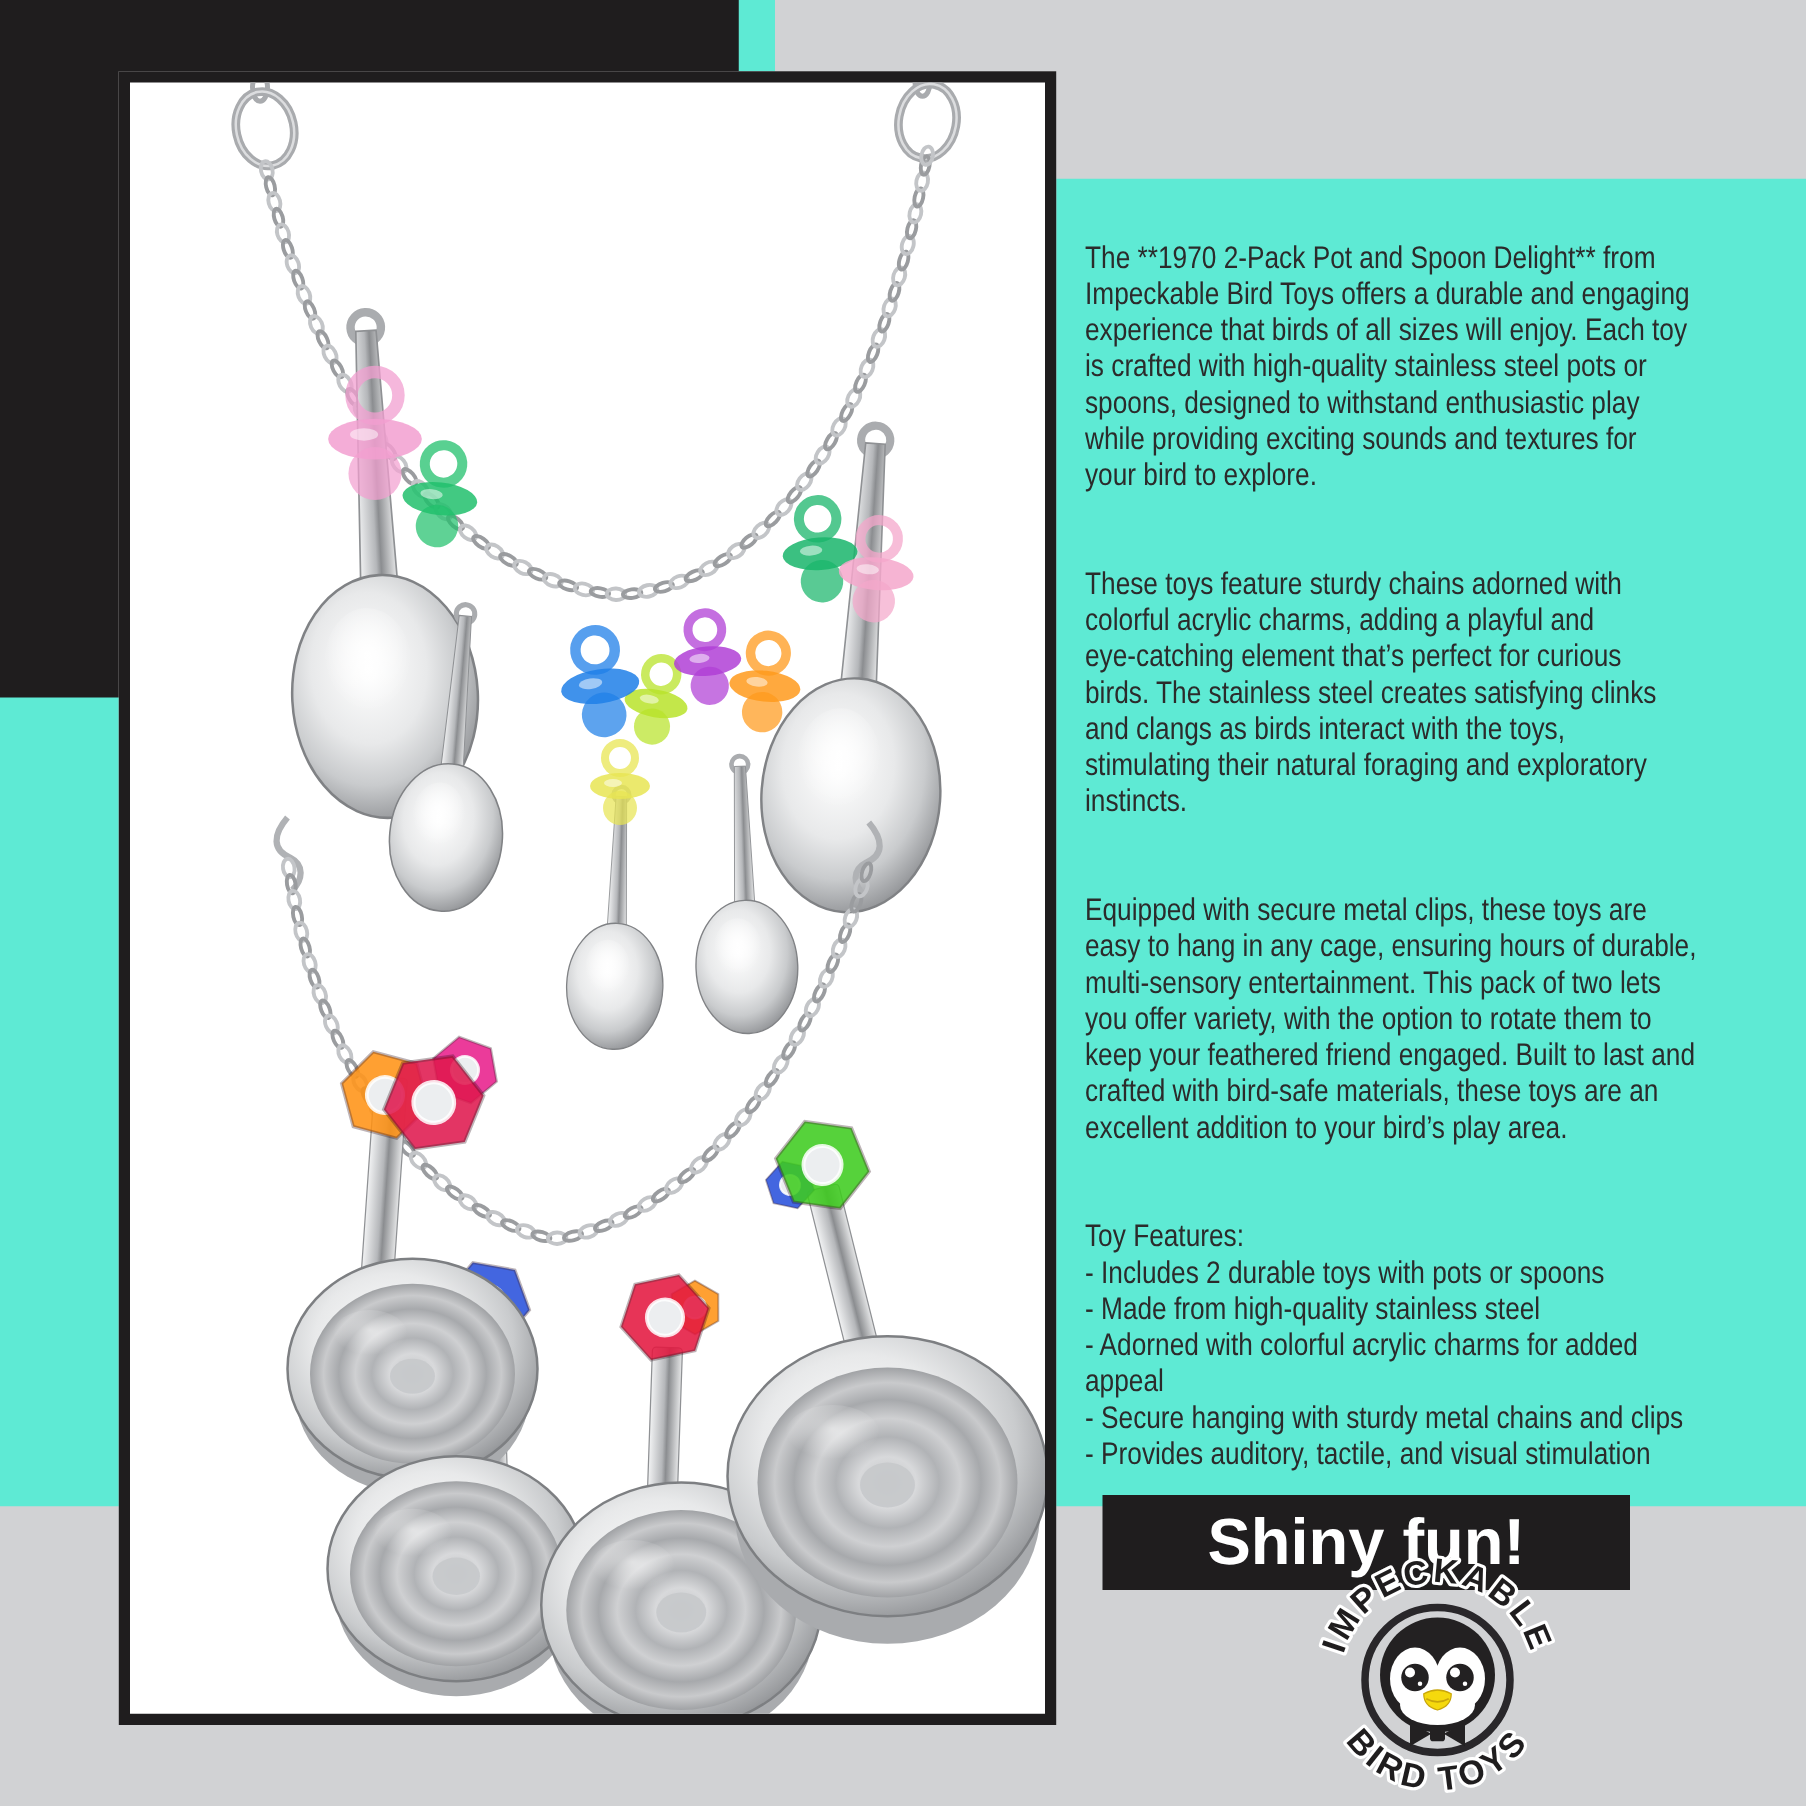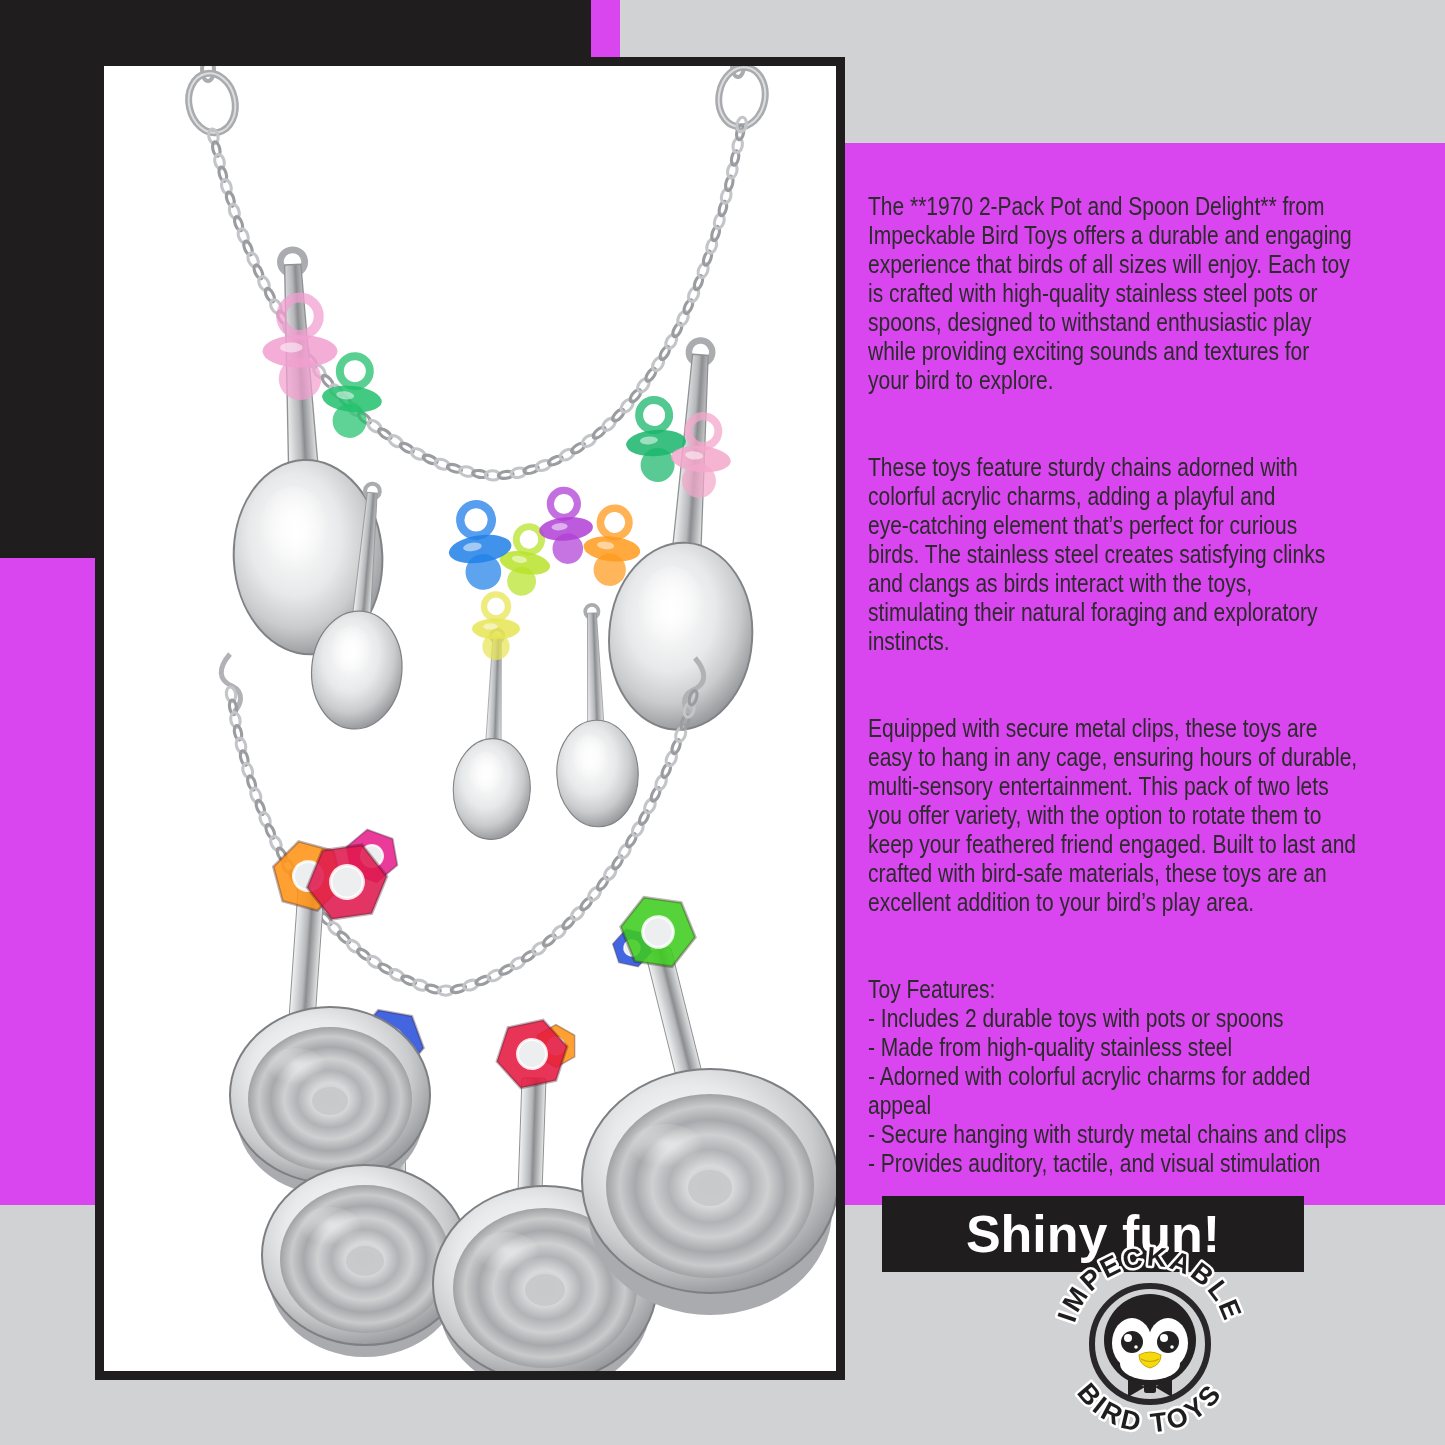--- a/index.html
+++ b/index.html
@@ -1,17 +1,17 @@
 <!DOCTYPE html>
 <html><head>
 <meta charset="utf-8">
 <style>
   html,body{margin:0;padding:0;background:#fff;}
   .page{
-    position:relative;width:1445px;height:1445px;background:#d946ef;
+    position:relative;width:1445px;height:1445px;background:#5eead4;
     overflow:hidden;font-family:"Liberation Sans",sans-serif;
   }
   .abs{position:absolute;}
   .black-rect{left:0;top:0;width:591px;height:558px;background:#1f1d1e;}
   .gray-top{left:620px;top:0;width:825px;height:143px;background:#d1d2d4;}
   .gray-bottom{left:0;top:1205px;width:1445px;height:240px;background:#d1d2d4;}
   .photo-frame{
     left:95px;top:57px;width:750px;height:1323px;
     background:#ffffff;border:9px solid #1f1d1e;box-sizing:border-box;
   }

